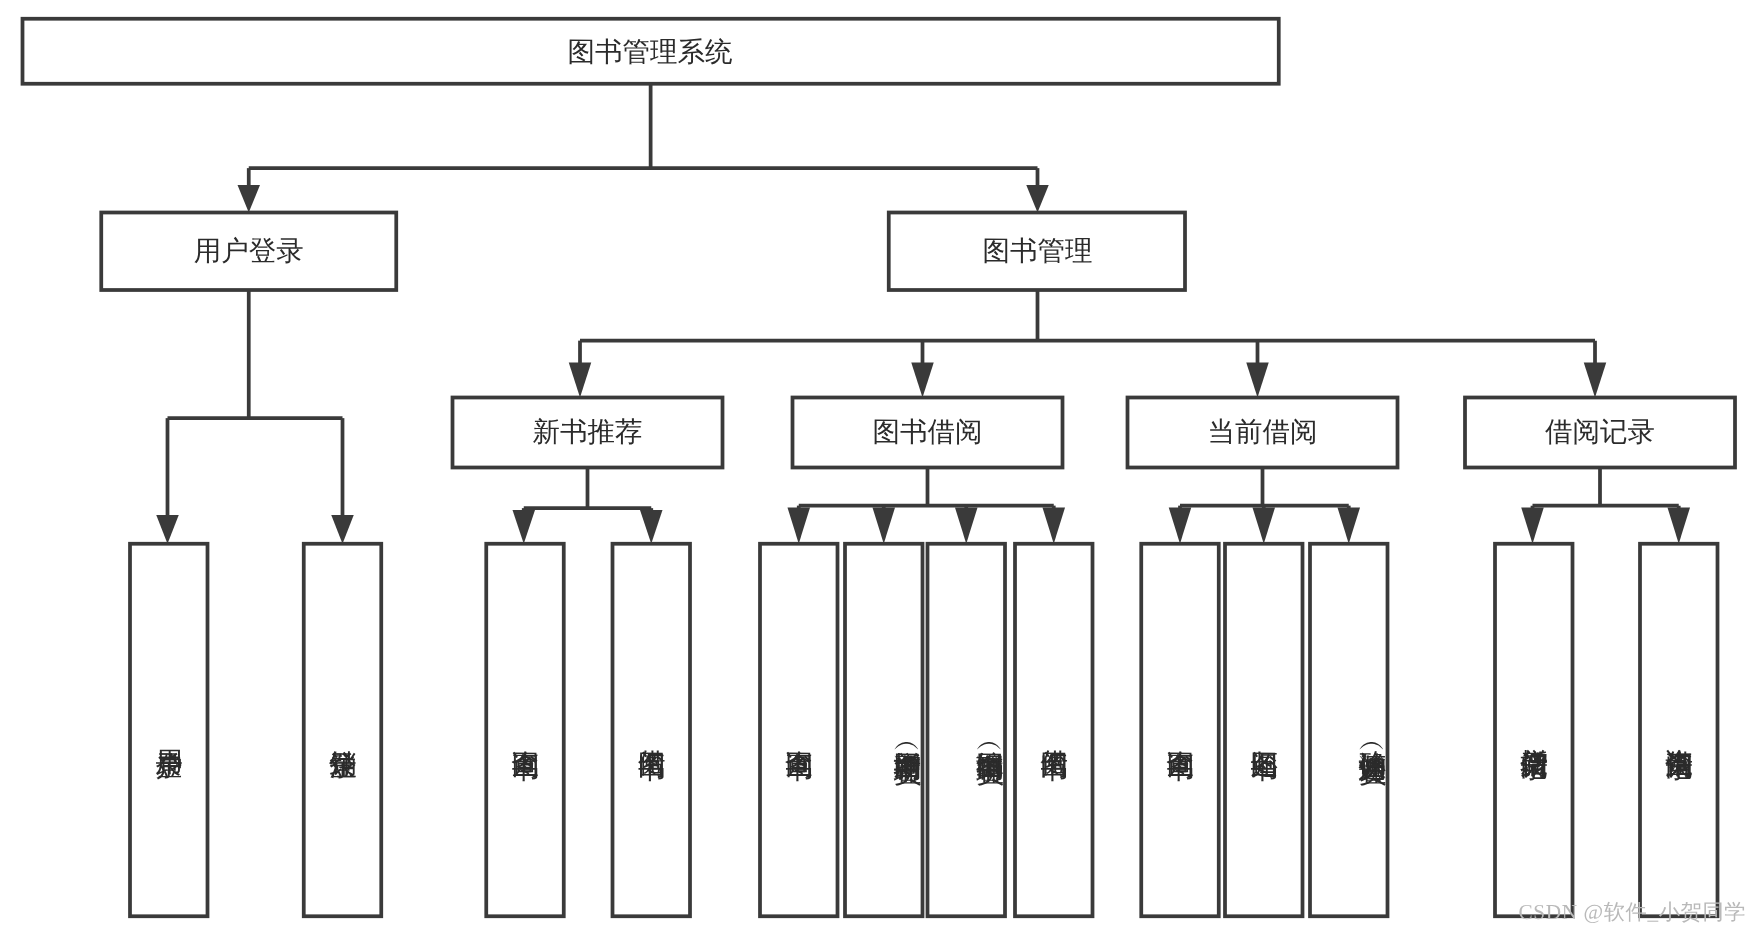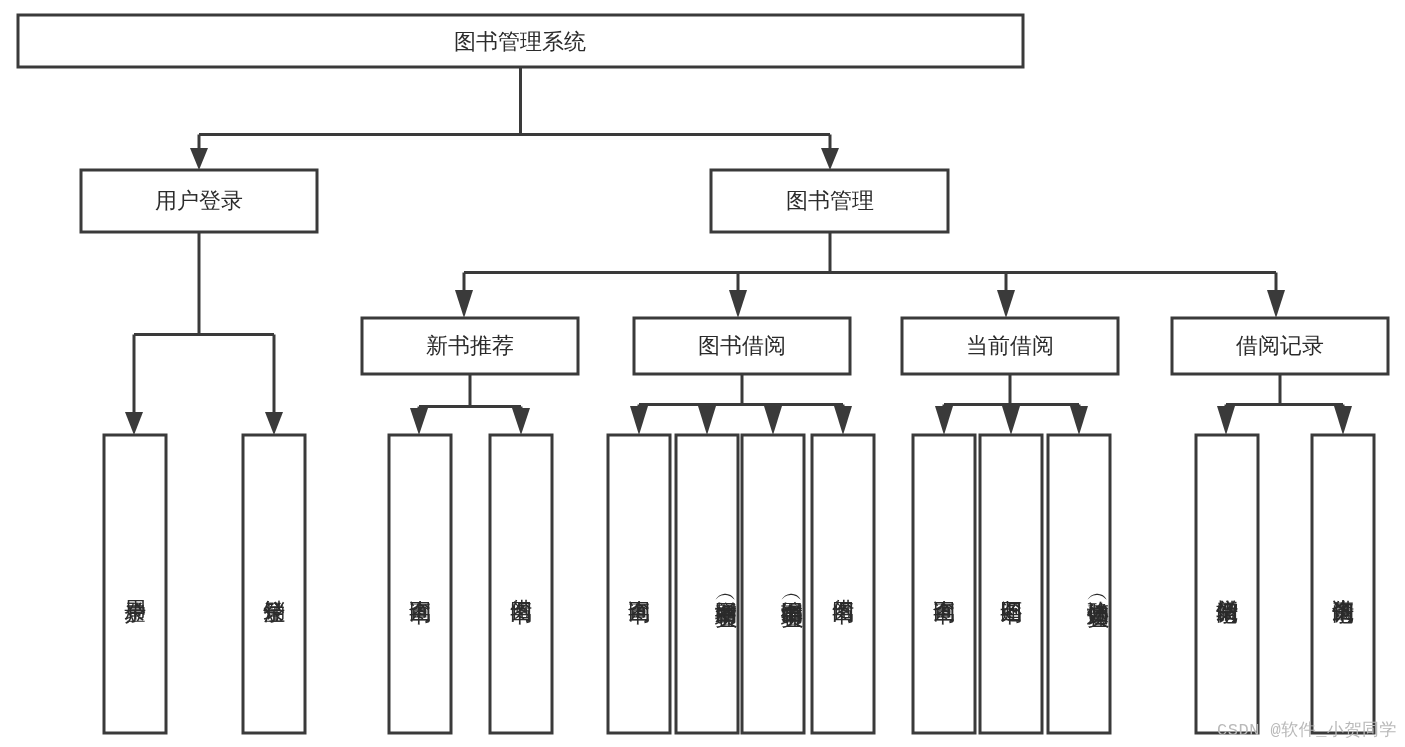--- a/index.html
+++ b/index.html
@@ -65,21 +65,21 @@
     position: absolute;
     display: flex;
     align-items: center;
     justify-content: center;
     pointer-events: none;
   }
   .watermark {
     position: absolute;
     right: 8px;
     bottom: 6px;
-    font-family: Liberation Mono, monospace;
+    font-family: Liberation Serif, serif;
     font-size: 17px;
     color: #b9b9b9;
     letter-spacing: 0.5px;
     white-space: nowrap;
     text-align: center;
   }
 </style>
 </head>
 <body>
 

